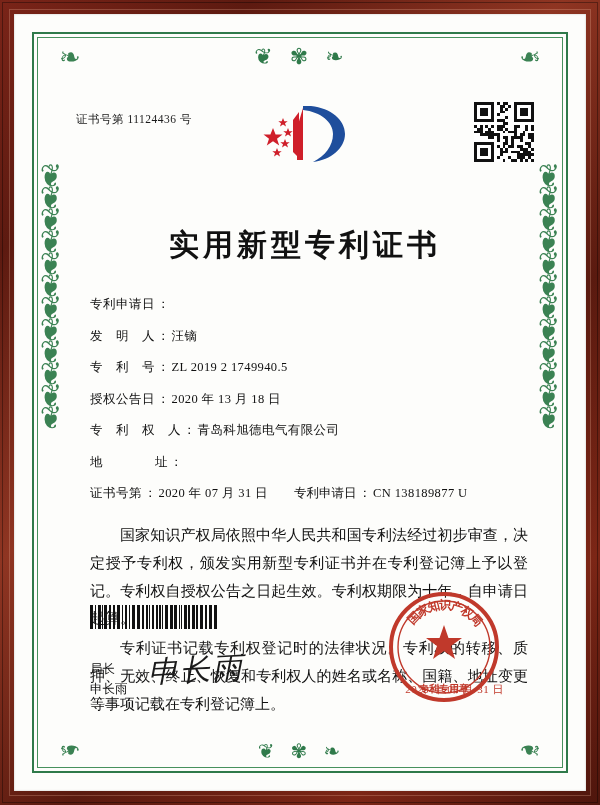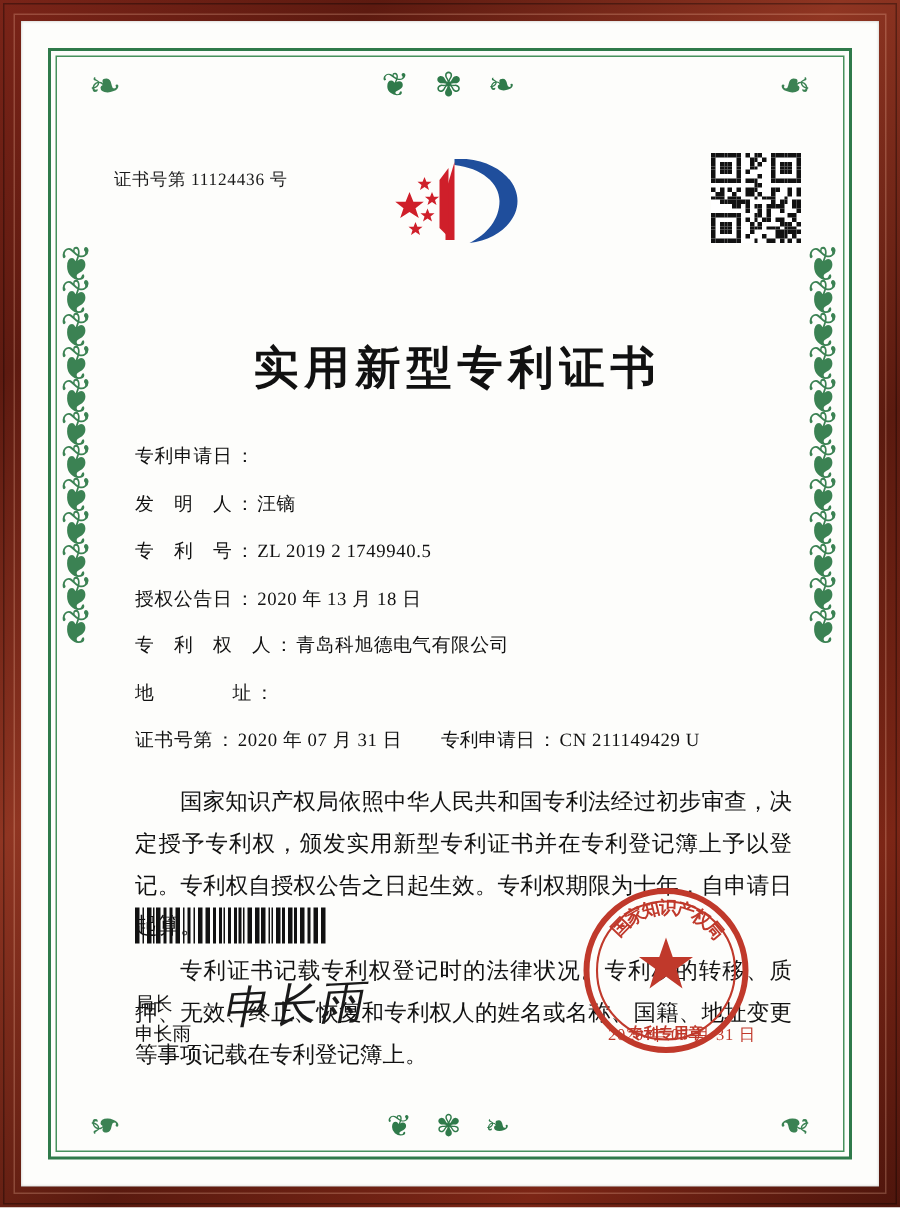--- a/index.html
+++ b/index.html
@@ -805,21 +805,21 @@
         <div class="field-row">
           <span class="field-label">地　　　　址</span>
           <span class="field-sep">：</span>
         </div>
         <div class="field-row inline-extra">
           <span class="field-label">证书号第</span>
           <span class="field-sep">：</span>
           <span class="field-value">2020 年 07 月 31 日</span>
           <span class="field-value2">专利申请日</span>
           <span class="field-sep">：</span>
-          <span class="field-value">CN 211149429 U</span>
+          <span class="field-value">CN 138189877 U</span>
         </div>
       </div>
 
       <div class="paragraphs">
         <p>国家知识产权局依照中华人民共和国专利法经过初步审查，决定授予专利权，颁发实用新型专利证书并在专利登记簿上予以登记。专利权自授权公告之日起生效。专利权期限为十年，自申请日起算。</p>
         <p>专利证书记载专利权登记时的法律状况。专利权的转移、质押、无效、终止、恢复和专利权人的姓名或名称、国籍、地址变更等事项记载在专利登记簿上。</p>
       </div>
 
       <div class="barcode" id="barcode">
           <i style="width: 3px; margin-right: 2px;"></i>

